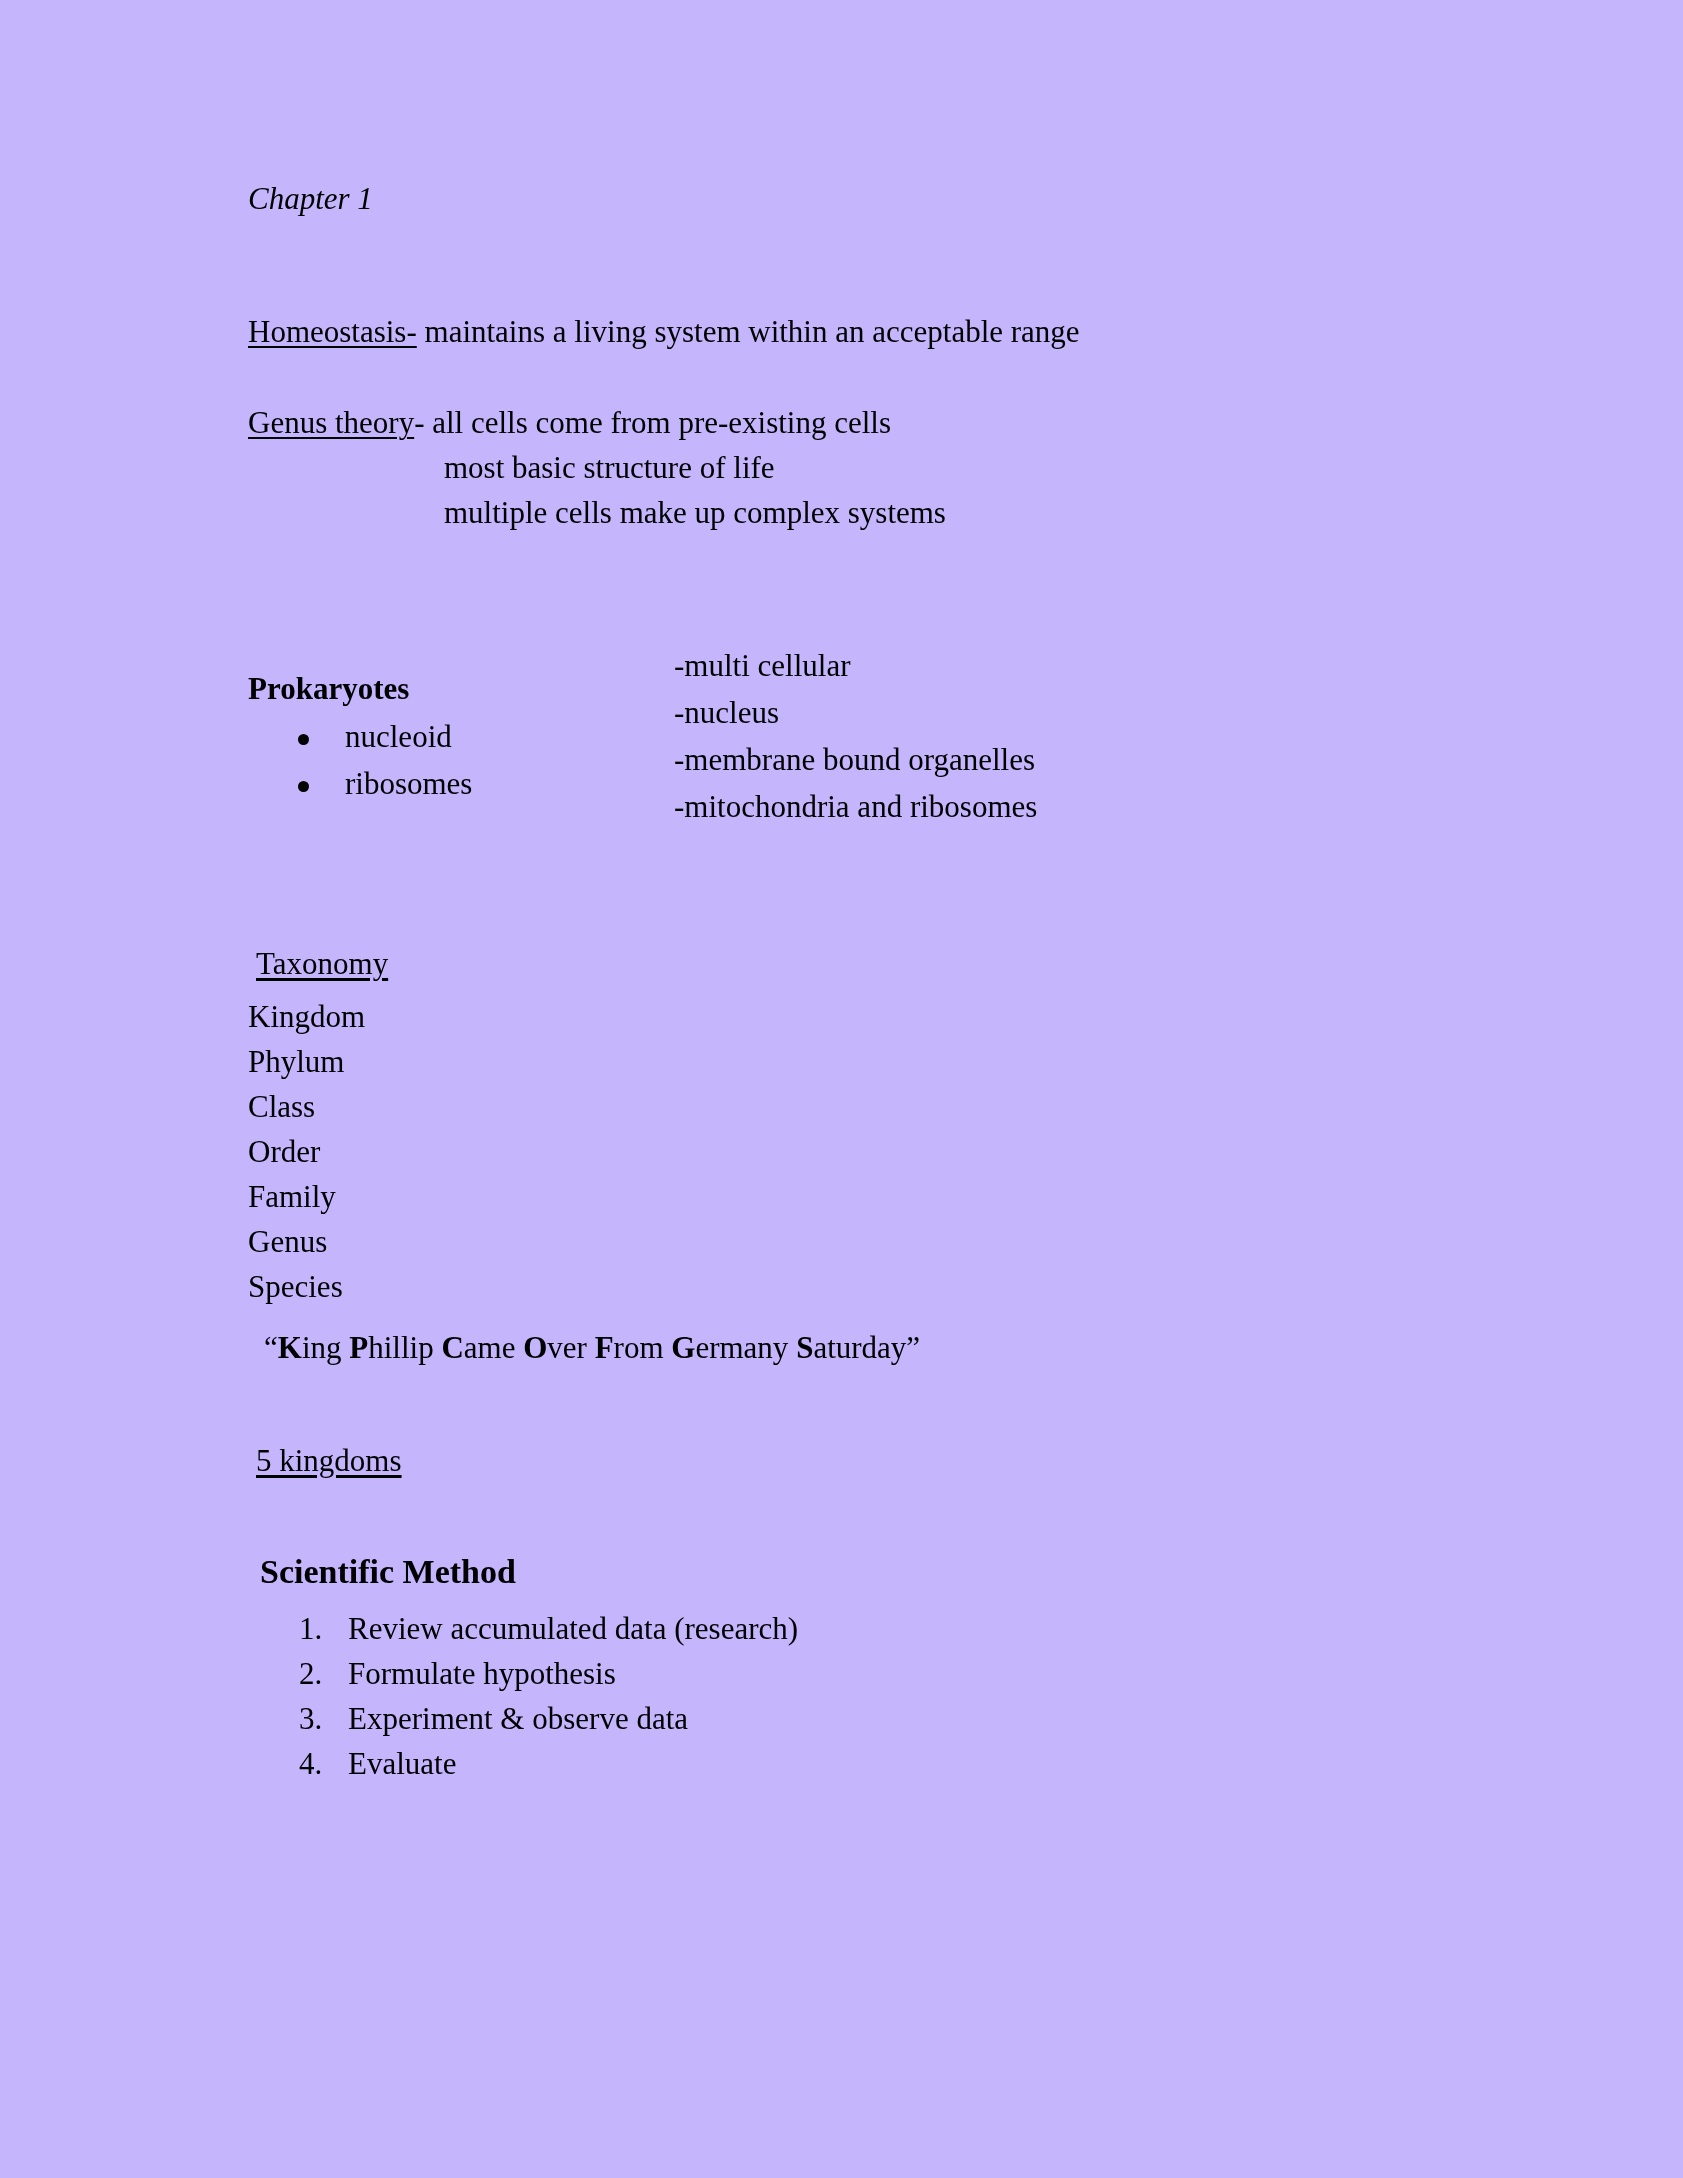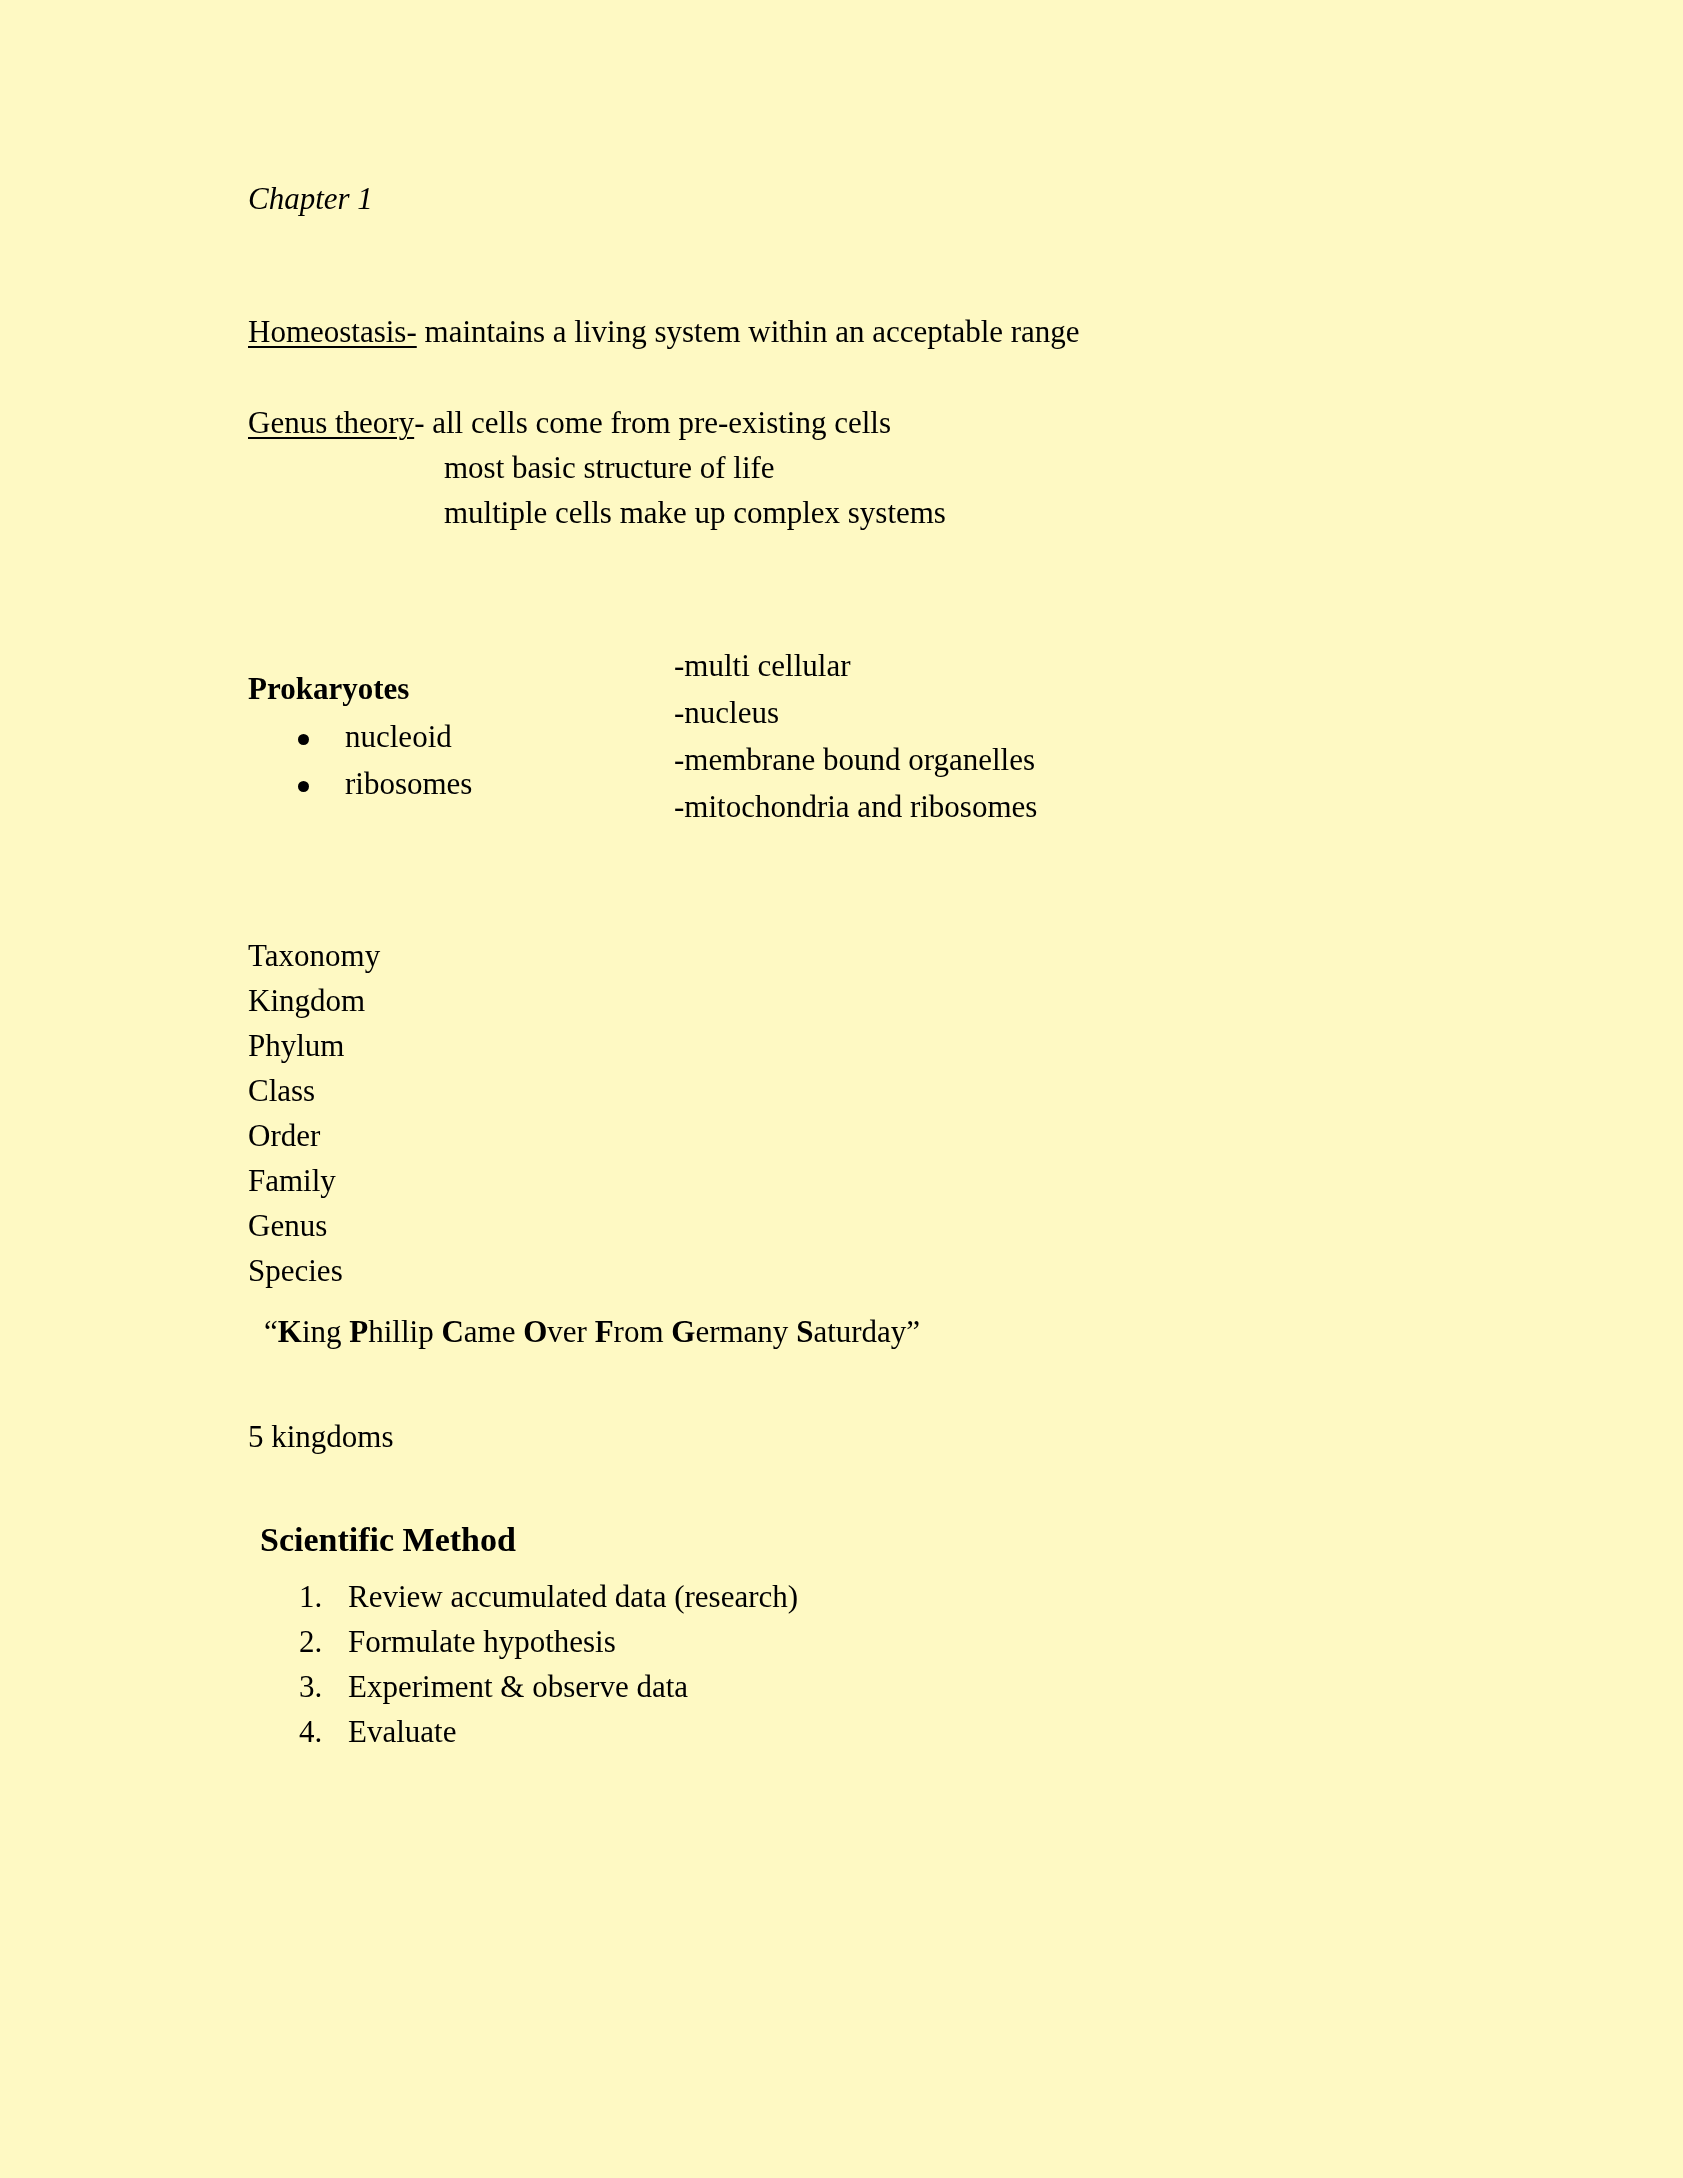--- a/index.html
+++ b/index.html
@@ -12,21 +12,21 @@
     height: 2178px;
     font-family: "Liberation Serif", "DejaVu Serif", serif;
     color: #000000;
     -webkit-font-smoothing: antialiased;
   }
 
   .page {
     position: relative;
     width: 1683px;
     height: 2178px;
-    background: #fef9c3;
+    background: #c4b5fd;
     box-sizing: border-box;
     padding: 183px 168px 0 248px;
   }
 
   .doc-title {
     font-style: italic;
     font-size: 31px;
     line-height: 1.0;
     margin: 0 0 0 0;
   }
@@ -54,21 +54,22 @@
     display: block;
     padding-left: 196px;
     font-size: 31px;
     line-height: 45px;
     white-space: nowrap;
   }
 
   .heading-ul {
     font-size: 31px;
     line-height: 45px;
-    margin: 0;
+    margin: 8px;
+    text-decoration: underline;
     text-underline-offset: 4px;
     text-decoration-thickness: 2.5px;
     display: inline-block;
   }
 
   .heading-bold {
     font-size: 34px;
     line-height: 45px;
     margin: 12px;
     font-weight: bold;

